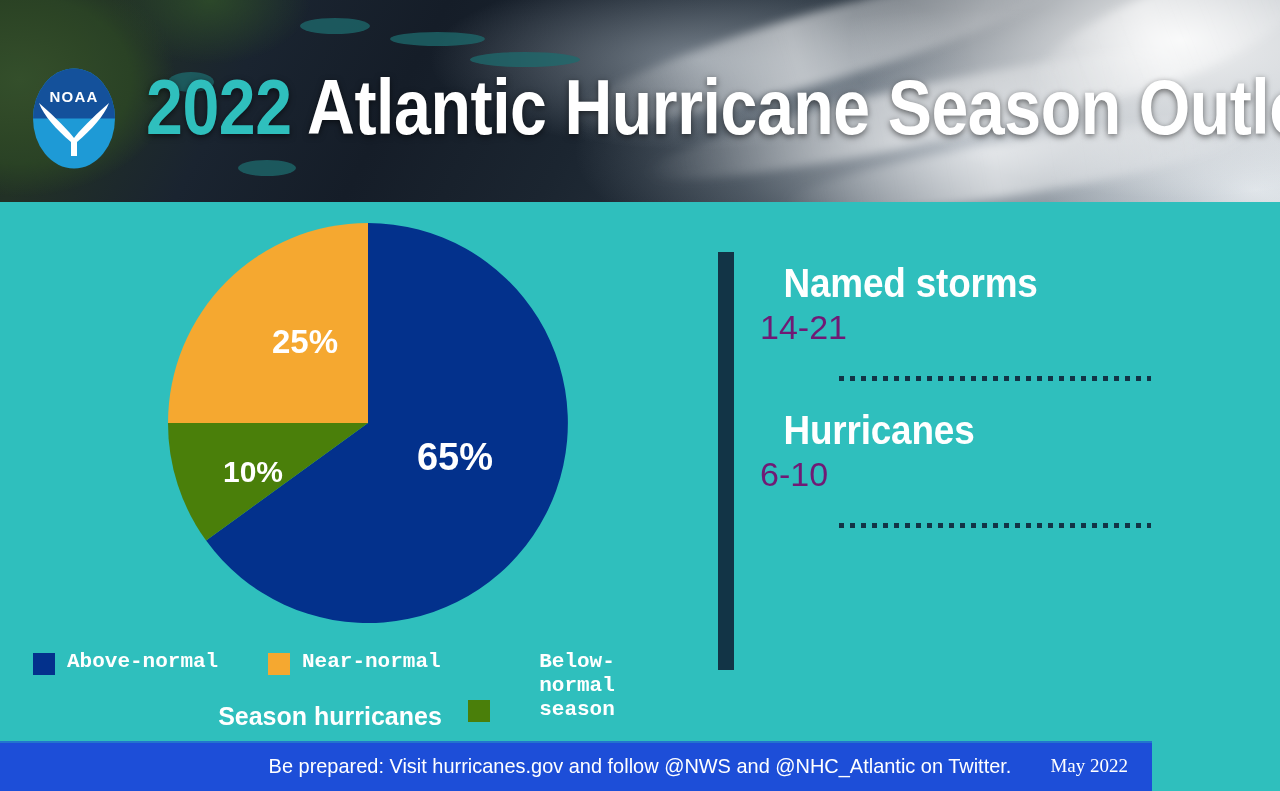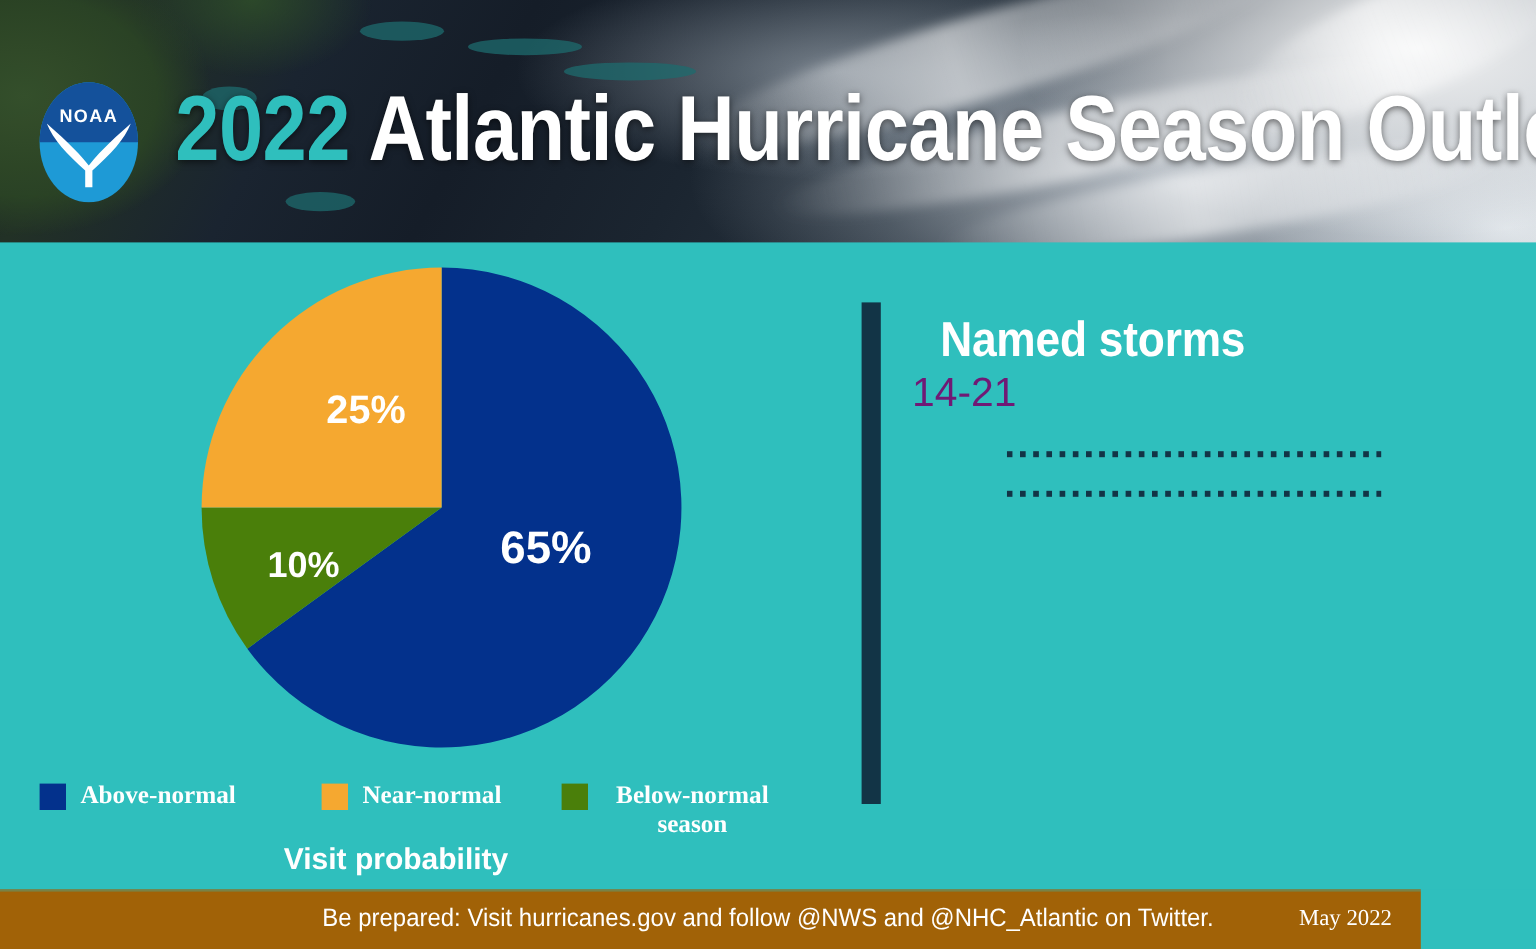--- a/index.html
+++ b/index.html
@@ -136,28 +136,28 @@
   }
   .legend-item {
     position: absolute;
     top: 0;
     display: flex;
     align-items: flex-start;
     gap: 12px;
   }
   .legend-item.i0 { left: 5px; }
   .legend-item.i1 { left: 240px; justify-content: center; }
-  .legend-item.i2 { left: 440px; }
+  .legend-item.i2 { left: 440px; align-items: flex-end; }
   .legend-swatch {
     width: 22px; height: 22px;
     flex: 0 0 22px;
     margin-top: 3px;
   }
   .legend-label {
-    font-family: Liberation Serif, serif;
+    font-family: Liberation Mono, monospace;
     font-weight: 700;
     font-size: 21px;
     line-height: 24px;
     color: #ffffff;
     max-width: 170px;
   }
   .legend-label.wrap { text-align: center; }
   .legend-caption {
     position: absolute;
     left: 0; top: 500px;
@@ -210,22 +210,21 @@
     background-image: linear-gradient(90deg, #123446 0px, #123446 5px, rgba(0,0,0,0) 5px, rgba(0,0,0,0) 11px);
     background-size: 11px 5px;
     background-repeat: repeat-x;
   }
 
   
   .footer {
     position: absolute;
     left: 0; top: 741px;
     width: 1152px; height: 50px;
-    background: #a16207;
-    padding-left: 32px;
+    background: #1d4ed8;
   }
   .footer-topline {
     position: absolute;
     left: 0; top: 0;
     width: 100%; height: 2px;
     background: rgba(47,191,189,0.35);
   }
   .footer-text {
     position: absolute;
     left: 0; top: 0;
@@ -305,30 +304,34 @@
       </div>
       <div class="legend-item i1">
         <span class="legend-swatch" style="background:#f5a830;"></span>
         <span class="legend-label">Near-normal</span>
       </div>
       <div class="legend-item i2">
         <span class="legend-swatch" style="background:#4a7f0a;"></span>
         <span class="legend-label wrap" style="max-width:150px;">Below-normal season</span>
       </div>
     </div>
-    <div class="legend-caption">Visit probability</div>
+    <div class="legend-caption">Season hurricanes</div>
 
     <div class="v-divider"></div>
 
     <div class="stats">
       <div class="stat-block">
         <div class="stat-title">Named storms</div>
         <div class="stat-value">14-21</div>
       </div>
       <div class="dot-divider"></div>
+      <div class="stat-block">
+        <div class="stat-title">Hurricanes</div>
+        <div class="stat-value">6-10</div>
+      </div>
       <div class="dot-divider"></div>
     </div>
   </div>
 
   <div class="footer">
     <div class="footer-topline"></div>
     <div class="footer-text">Be prepared: Visit hurricanes.gov and follow @NWS and @NHC_Atlantic on Twitter.</div>
     <div class="footer-date">May 2022</div>
   </div>
 

